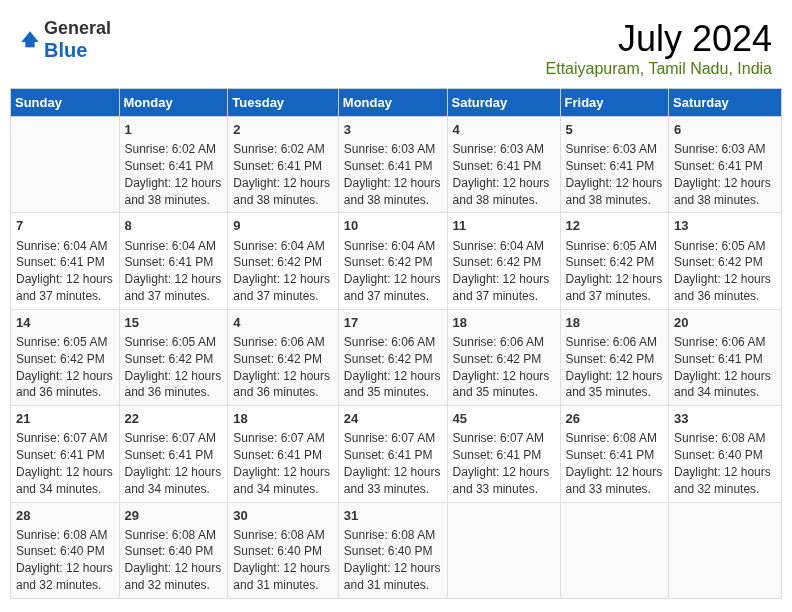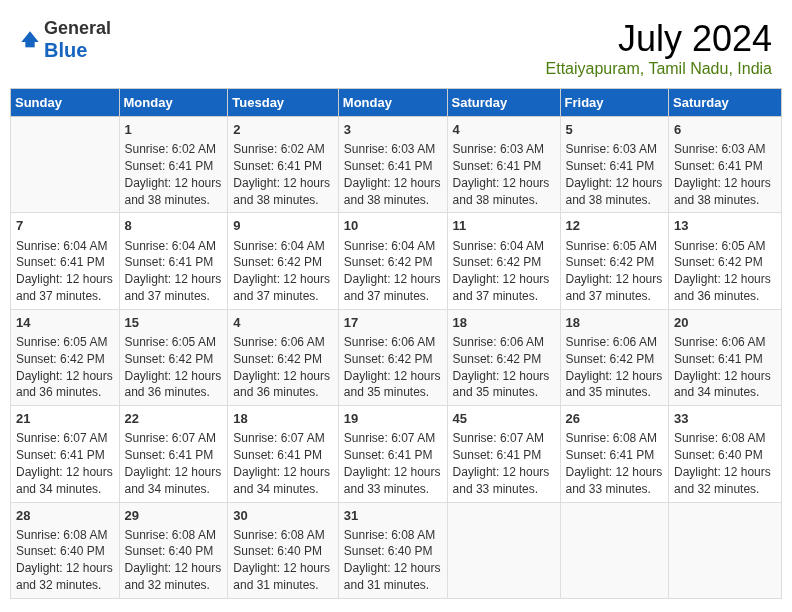--- a/index.html
+++ b/index.html
@@ -149,21 +149,21 @@
         <td><span class="day-number">4</span><span class="day-detail">Sunrise: 6:06 AM<br>Sunset: 6:42 PM<br>Daylight: 12 hours and 36 minutes.</span></td>
         <td><span class="day-number">17</span><span class="day-detail">Sunrise: 6:06 AM<br>Sunset: 6:42 PM<br>Daylight: 12 hours and 35 minutes.</span></td>
         <td><span class="day-number">18</span><span class="day-detail">Sunrise: 6:06 AM<br>Sunset: 6:42 PM<br>Daylight: 12 hours and 35 minutes.</span></td>
         <td><span class="day-number">18</span><span class="day-detail">Sunrise: 6:06 AM<br>Sunset: 6:42 PM<br>Daylight: 12 hours and 35 minutes.</span></td>
         <td><span class="day-number">20</span><span class="day-detail">Sunrise: 6:06 AM<br>Sunset: 6:41 PM<br>Daylight: 12 hours and 34 minutes.</span></td>
       </tr>
       <tr>
         <td><span class="day-number">21</span><span class="day-detail">Sunrise: 6:07 AM<br>Sunset: 6:41 PM<br>Daylight: 12 hours and 34 minutes.</span></td>
         <td><span class="day-number">22</span><span class="day-detail">Sunrise: 6:07 AM<br>Sunset: 6:41 PM<br>Daylight: 12 hours and 34 minutes.</span></td>
         <td><span class="day-number">18</span><span class="day-detail">Sunrise: 6:07 AM<br>Sunset: 6:41 PM<br>Daylight: 12 hours and 34 minutes.</span></td>
-        <td><span class="day-number">19</span><span class="day-detail">Sunrise: 6:07 AM<br>Sunset: 6:41 PM<br>Daylight: 12 hours and 33 minutes.</span></td>
+        <td><span class="day-number">24</span><span class="day-detail">Sunrise: 6:07 AM<br>Sunset: 6:41 PM<br>Daylight: 12 hours and 33 minutes.</span></td>
         <td><span class="day-number">45</span><span class="day-detail">Sunrise: 6:07 AM<br>Sunset: 6:41 PM<br>Daylight: 12 hours and 33 minutes.</span></td>
         <td><span class="day-number">26</span><span class="day-detail">Sunrise: 6:08 AM<br>Sunset: 6:41 PM<br>Daylight: 12 hours and 33 minutes.</span></td>
         <td><span class="day-number">33</span><span class="day-detail">Sunrise: 6:08 AM<br>Sunset: 6:40 PM<br>Daylight: 12 hours and 32 minutes.</span></td>
       </tr>
       <tr>
         <td><span class="day-number">28</span><span class="day-detail">Sunrise: 6:08 AM<br>Sunset: 6:40 PM<br>Daylight: 12 hours and 32 minutes.</span></td>
         <td><span class="day-number">29</span><span class="day-detail">Sunrise: 6:08 AM<br>Sunset: 6:40 PM<br>Daylight: 12 hours and 32 minutes.</span></td>
         <td><span class="day-number">30</span><span class="day-detail">Sunrise: 6:08 AM<br>Sunset: 6:40 PM<br>Daylight: 12 hours and 31 minutes.</span></td>
         <td><span class="day-number">31</span><span class="day-detail">Sunrise: 6:08 AM<br>Sunset: 6:40 PM<br>Daylight: 12 hours and 31 minutes.</span></td>
         <td class="empty"></td>

